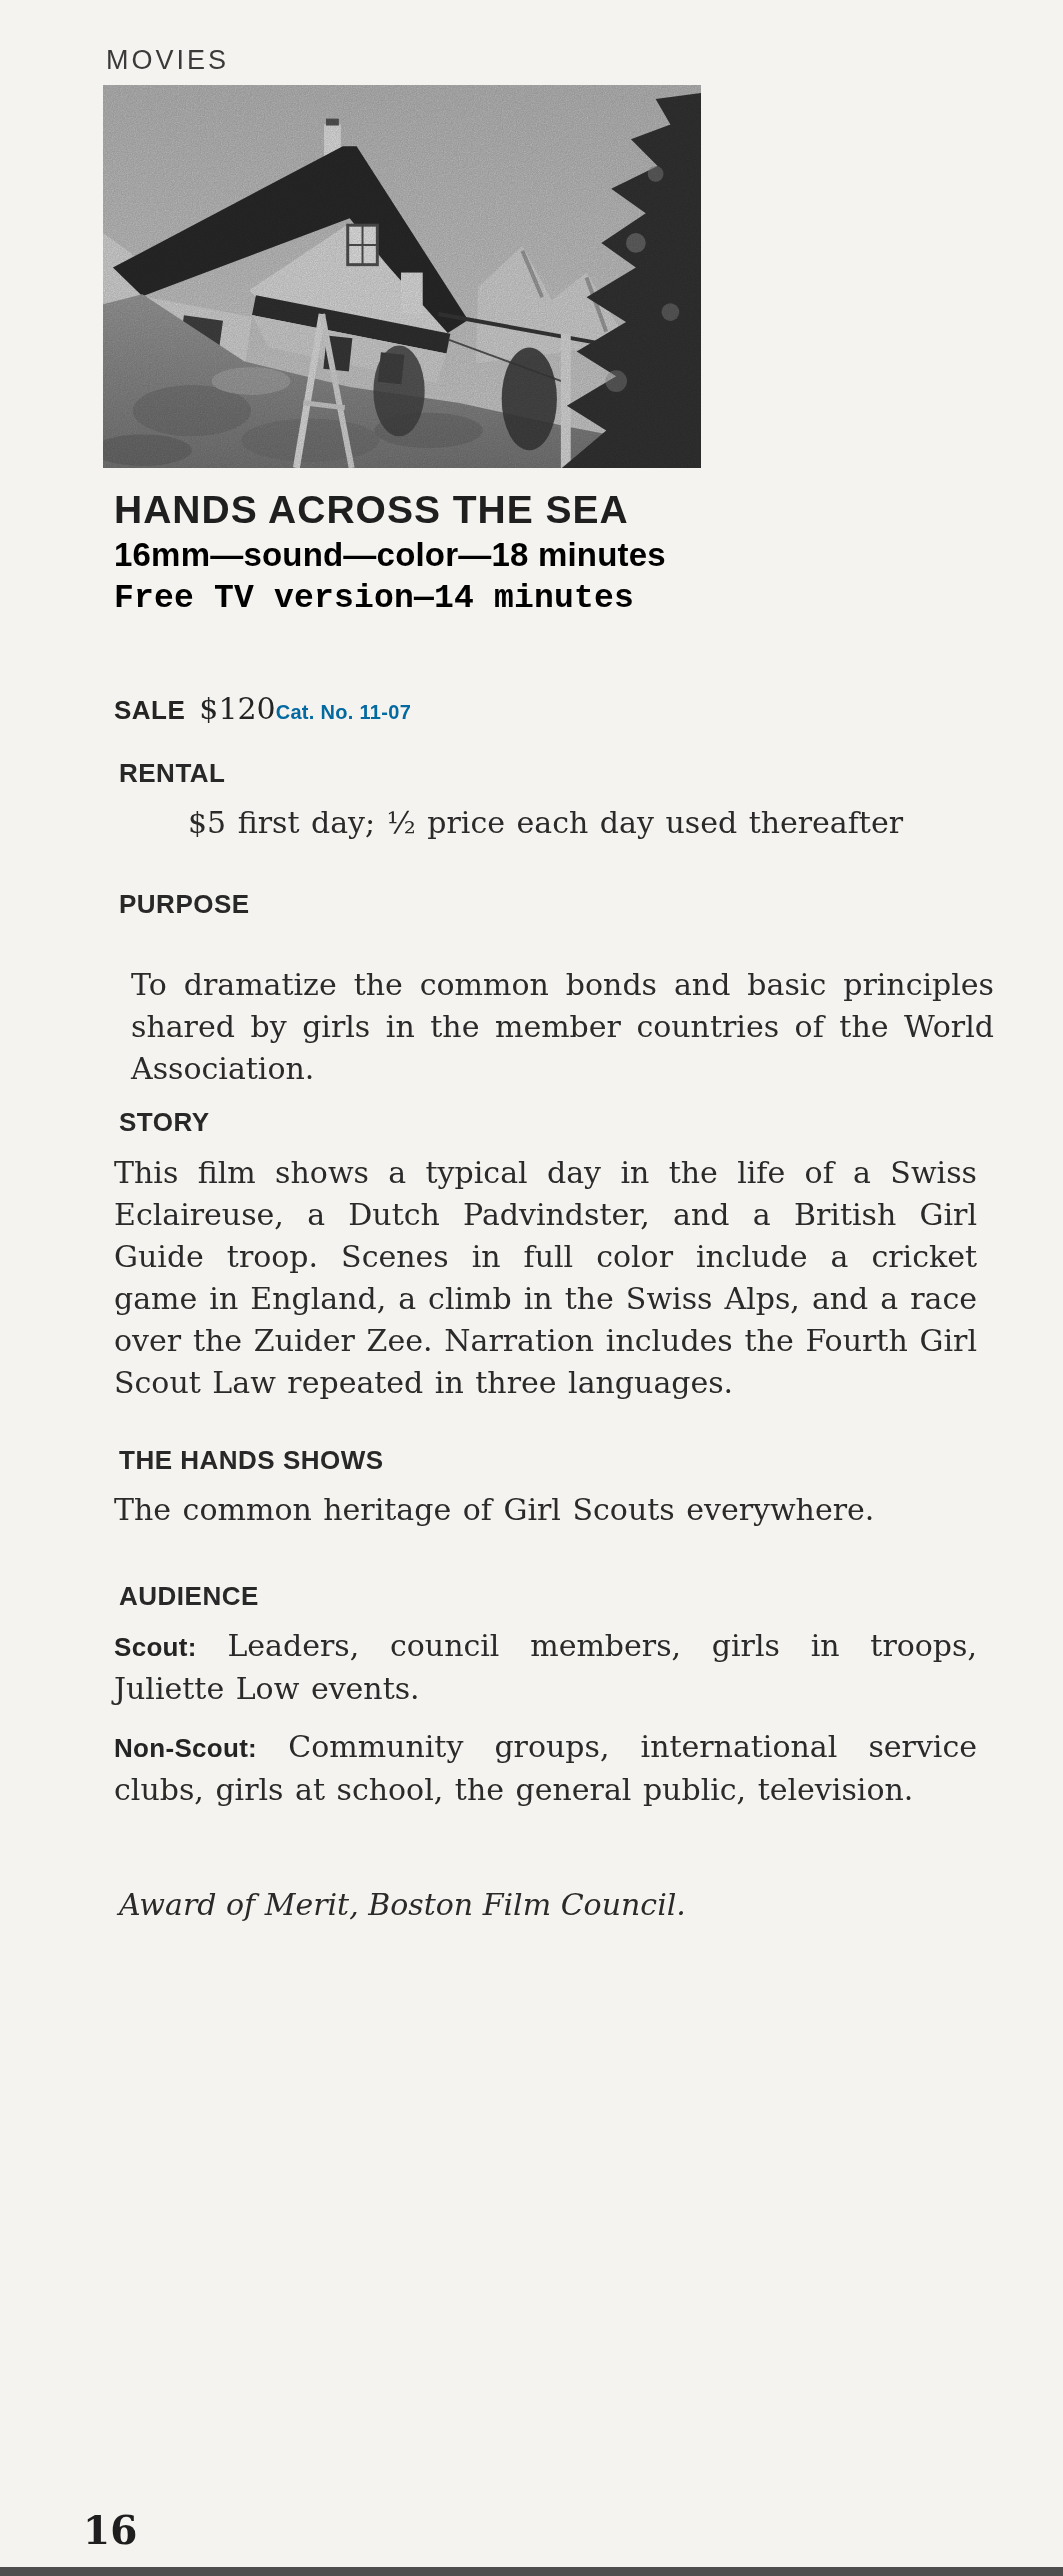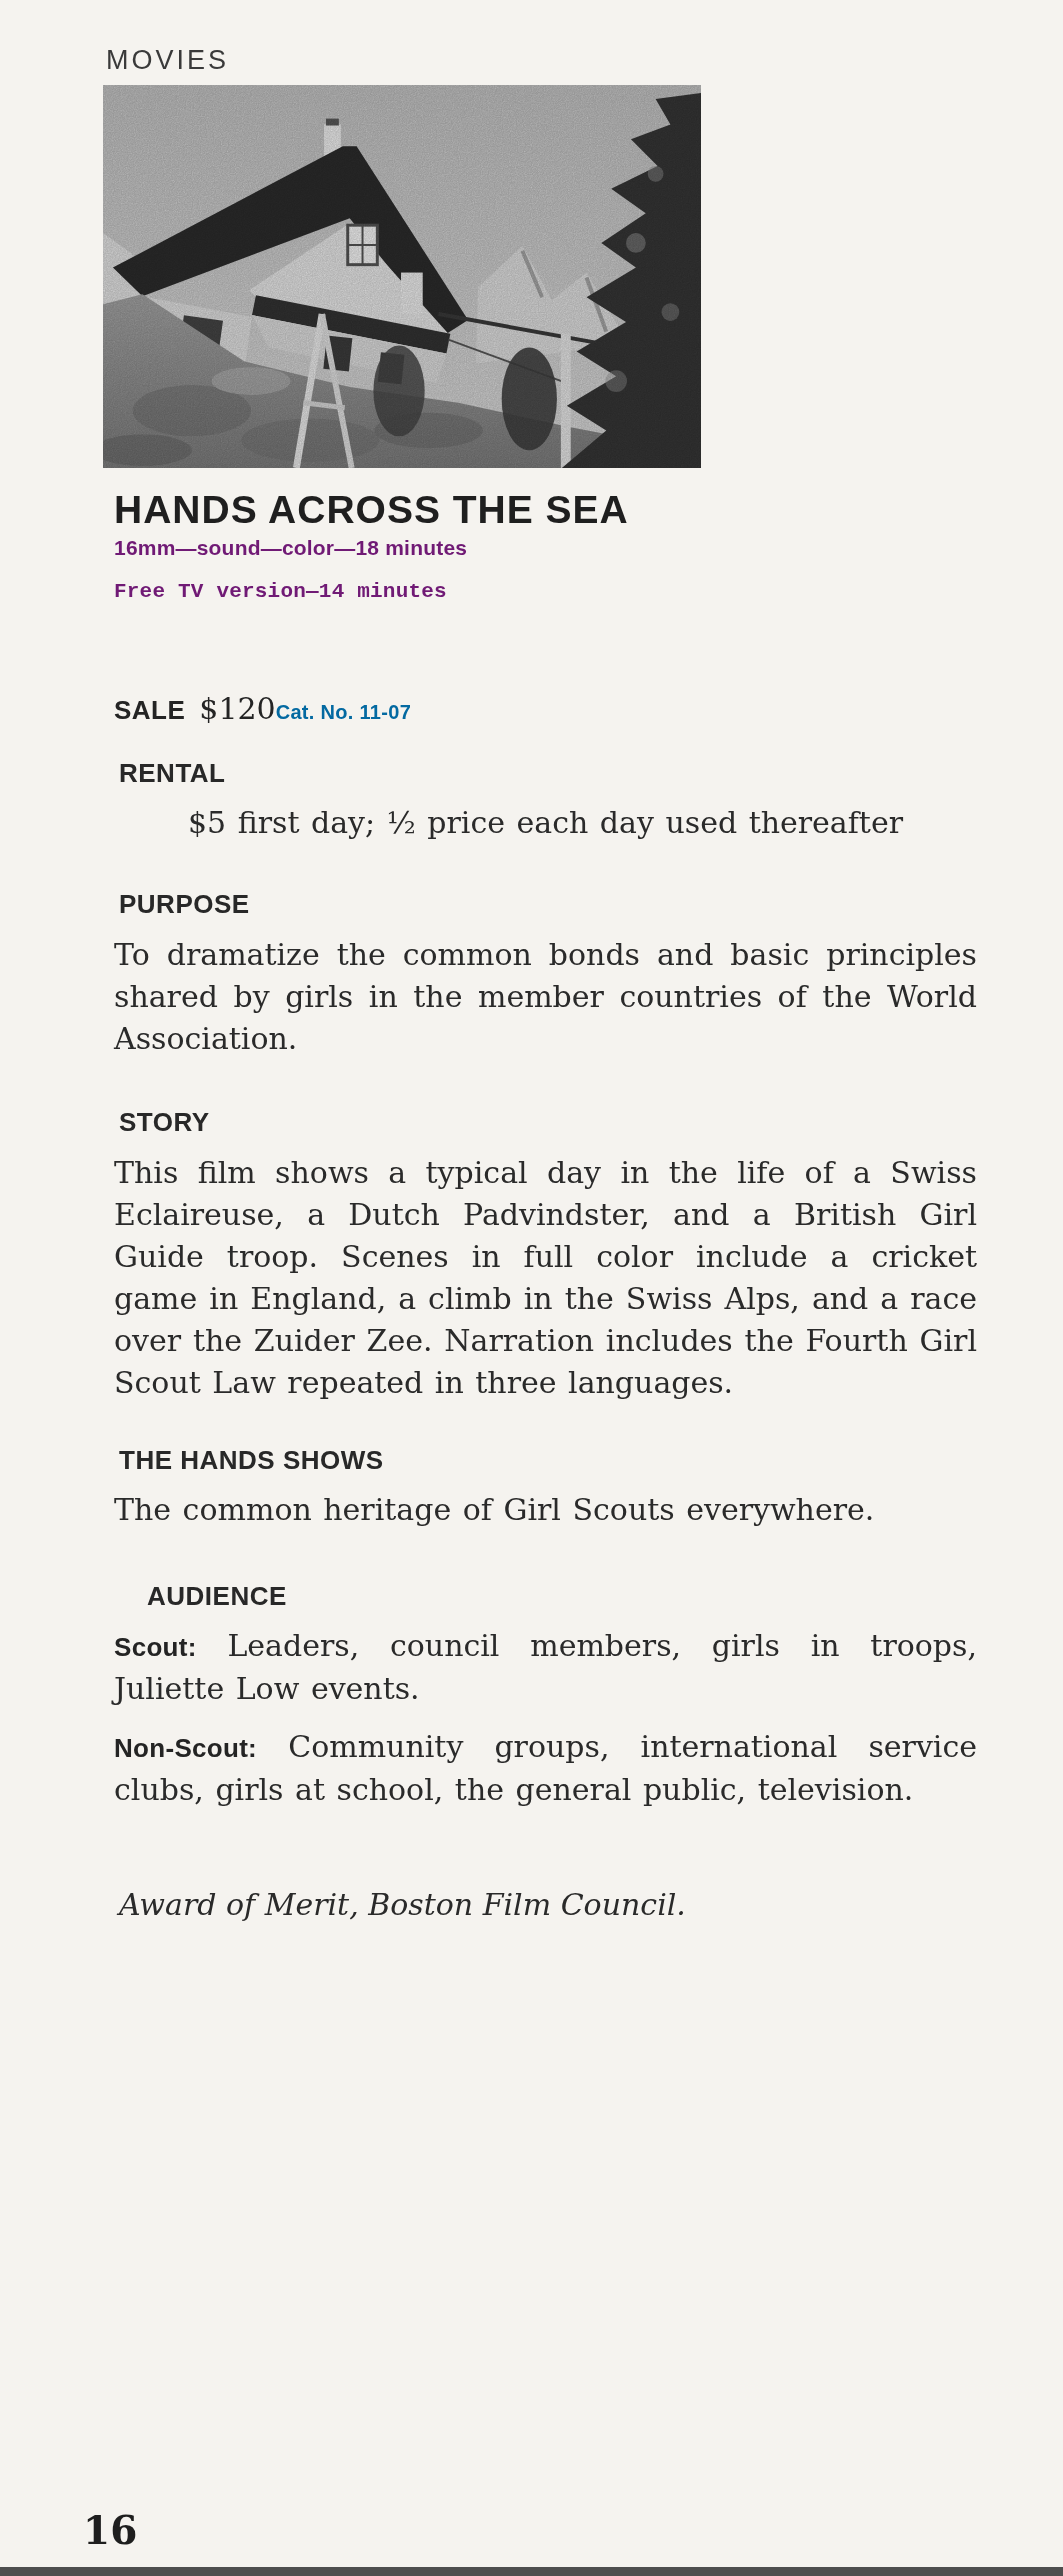--- a/index.html
+++ b/index.html
@@ -16,49 +16,49 @@
     font-size:27px;letter-spacing:3px;color:#3a3a3a;font-weight:400;
   }
   
   .photo{left:103px;top:85px;width:598px;height:383px;background:#cfcfcf;}
   .photo svg{display:block;width:598px;height:383px;}
   
   .film-title{
     left:114px;top:488px;
     font-size:39px;font-weight:700;letter-spacing:1px;color:#1f1f1f;
   }
-  .spec{left:114px;font-size:21px;font-weight:700;color:#701a75;letter-spacing:0.2px;}
+  .spec{left:114px;font-size:33px;font-weight:700;color:#000000;letter-spacing:0.2px;}
   .spec.l1{top:536px;}
   .spec.l2{top:580px;font-family:Liberation Mono, monospace;}
   
   .sale-row{
     left:114px;top:691px;width:861px;
     display:flex;align-items:baseline;
   }
   .sale-label{font-size:26px;font-weight:700;letter-spacing:0.5px;color:#242424;}
   .sale-price{font-family:"DejaVu Serif", serif;font-size:30px;color:#242424;margin-left:14px;}
   .cat-no{font-size:20px;font-weight:700;letter-spacing:0.3px;color:#0369a1;}
   
   .heading{
     left:119px;font-size:26px;font-weight:700;letter-spacing:0.5px;color:#282828;
   }
   .h-rental{top:758px;}
   .h-purpose{top:889px;}
   .h-story{top:1107px;}
   .h-filmshows{top:1445px;}
-  .h-audience{top:1581px;margin-left:28px;}
+  .h-audience{top:1581px;}
   
   .body-text{
     left:114px;width:863px;
     font-family:"DejaVu Serif", serif;
     font-size:30px;line-height:42px;color:#2a2a2a;
     text-align:justify;word-spacing:2px;
   }
   .rental-terms{top:802px;text-align:center;}
-  .p-purpose{top:934px;}
+  .p-purpose{top:964px;margin-left:17px;}
   .p-story{top:1152px;}
   .p-filmshows{top:1489px;text-align:left;}
   .p-scout{top:1625px;}
   .p-nonscout{top:1726px;}
   .inline-label{
     font-family:"Liberation Sans", sans-serif;
     font-size:26px;font-weight:700;color:#242424;letter-spacing:0.3px;margin-top:16px;
   }
   .award{
     left:119px;top:1887px;width:859px;

